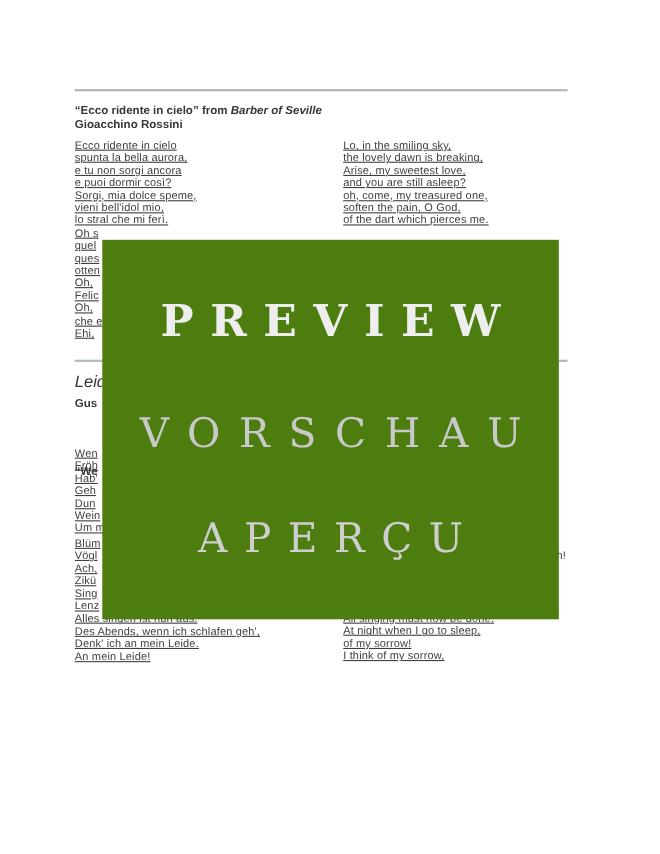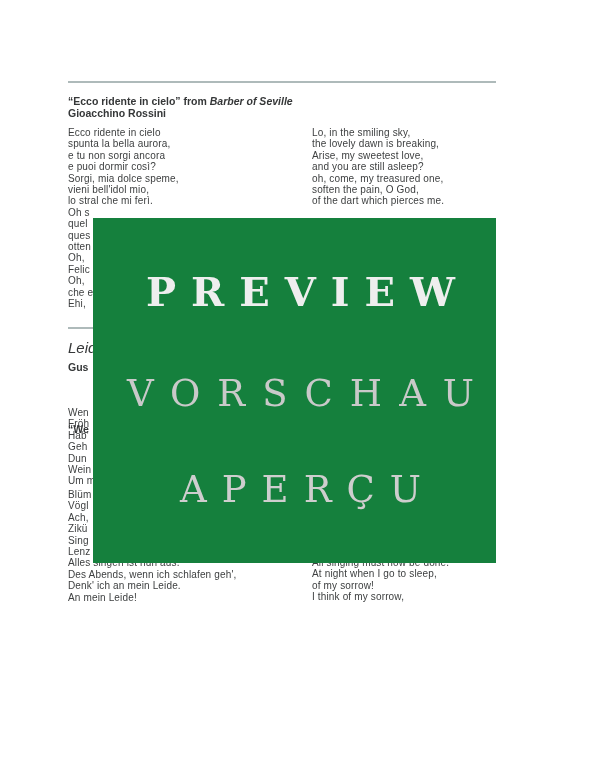--- a/index.html
+++ b/index.html
@@ -1,38 +1,38 @@
 <!DOCTYPE html>
 <html><head>
 <meta charset="utf-8">
 <style>
   html,body{margin:0;padding:0;background:#ffffff;}
   .page{
     position:relative;width:496px;height:776px;background:#ffffff;overflow:hidden;
-    font-family:"Liberation Sans","DejaVu Sans",sans-serif;color:#3e4041;
+    font-family:"Liberation Sans","DejaVu Sans",sans-serif;color:#3e4041;padding-left:20px;
   }
   .rule{position:absolute;height:1.5px;background:#aebaba;}
   .rule1{left:68px;top:81px;width:463px;}
   .rule2{left:68px;top:327px;width:463px;}
   .s1-title{position:absolute;left:68px;top:95px;font-size:10.5px;line-height:12px;font-weight:bold;color:#353738;}
   .s1-title .it{font-style:italic;}
   .col{position:absolute;font-size:10px;line-height:11.4px;letter-spacing:0.15px;}
-  .col div{white-space:pre;}
+  .col div{white-space:pre;text-decoration:underline;}
   .left-col{left:68px;top:127px;width:240px;}
   .right-col{left:312px;top:127px;width:240px;}
   .h-cycle{position:absolute;left:68px;top:339px;font-size:15px;font-weight:normal;font-style:italic;color:#353738;}
   .h-comp{position:absolute;left:68px;top:361px;font-size:10.5px;font-weight:bold;color:#353738;text-align:center;}
   .h-song{position:absolute;left:68px;top:383px;font-size:10.5px;font-weight:bold;color:#353738;margin-top:40px;}
   .v1{left:68px;top:407px;width:240px;}
   .v2{left:68px;top:489px;width:240px;}
   .r-tail{left:312px;top:557px;width:240px;}
   .r-frag{position:absolute;left:506px;top:500px;font-size:10px;line-height:11.4px;}
   .overlay{
     position:absolute;left:93px;top:218px;width:415px;height:345px;
-    background:#15803d;z-index:5;
+    background:#4d7c0f;z-index:5;
   }
   .wm-line{
     position:absolute;left:0;right:0;text-align:center;
     font-family:"DejaVu Serif","Liberation Serif",serif;white-space:nowrap;
   }
   .wm-1{top:50px;font-size:40px;font-weight:bold;letter-spacing:15px;padding-left:15px;color:#eeeeee;}
   .wm-2{top:154px;font-size:37px;font-weight:normal;letter-spacing:17px;padding-left:17px;color:#c9c9c9;}
   .wm-3{top:250px;font-size:37px;font-weight:normal;letter-spacing:15px;padding-left:15px;color:#cecece;}
 </style>
 </head>

